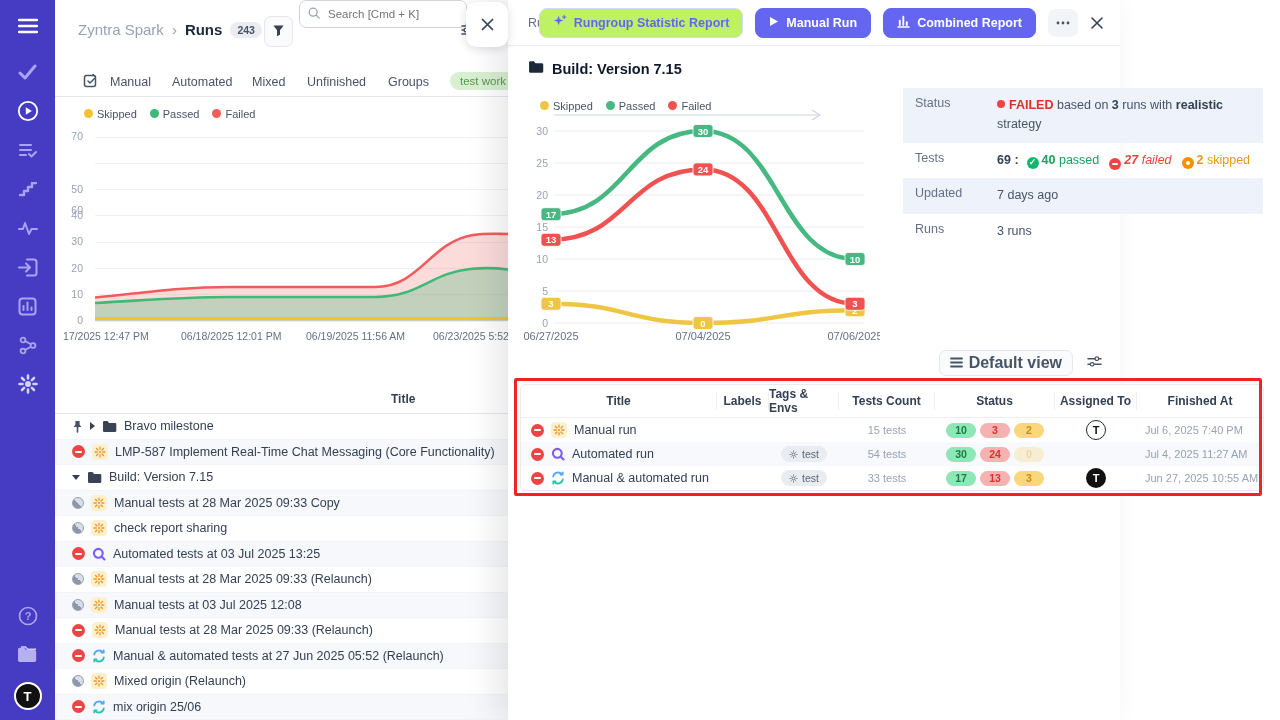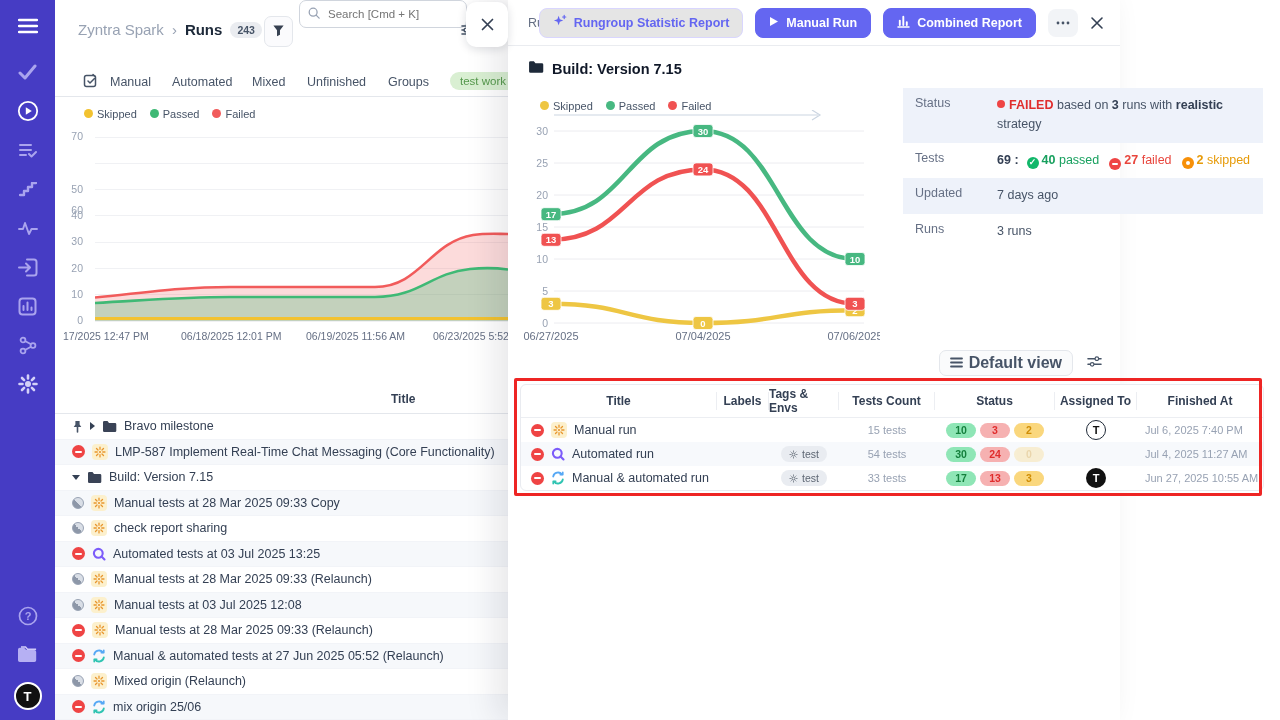--- a/index.html
+++ b/index.html
@@ -47,21 +47,21 @@
   .caret-d{width:0;height:0;border-top:5px solid #344054;border-left:4px solid transparent;border-right:4px solid transparent;}
   .ic-manual{width:16px;height:16px;border-radius:4px;background:#fcf0cd;}
   
   .drawer{position:absolute;left:508px;top:0;bottom:0;width:612px;background:#fff;z-index:5;box-shadow:-12px 0 30px rgba(16,24,40,.10);}
   .float-close{position:absolute;left:466px;top:2px;width:42px;height:45px;background:#fff;border-radius:10px;z-index:6;display:flex;align-items:center;justify-content:center;box-shadow:0 2px 10px rgba(16,24,40,.14);cursor:pointer;}
   .dhead{position:absolute;left:0;right:0;top:0;height:45px;border-bottom:1px solid #eaecf0;display:flex;align-items:center;}
   .dhead-left{margin-left:20px;font-size:12.5px;color:#667085;display:flex;gap:5px;align-items:center;}
   .dhead-left b{color:#1d2939;}
   .dhead-right{position:absolute;right:16px;display:flex;gap:12px;align-items:center;}
   .btn{height:30px;border-radius:8px;font-size:12.5px;font-weight:700;display:flex;align-items:center;gap:7px;padding:0 13px;cursor:pointer;box-sizing:border-box;white-space:nowrap;}
-  .btn-outline{background:#e5e5e5;border:1px solid #d9d6fe;color:#6466f1;}
+  .btn-outline{background:#bef264;border:1px solid #d9d6fe;color:#6466f1;}
   .btn-solid{background:#6466f1;border:1px solid #6466f1;color:#fff;}
   .btn-kebab{width:30px;height:28px;border-radius:8px;background:#f2f4f7;display:flex;align-items:center;justify-content:center;cursor:pointer;color:#475467;font-weight:800;letter-spacing:1px;font-size:12px;}
   .dclose{cursor:pointer;display:flex;}
   .dtitle{position:absolute;left:20px;top:60px;display:flex;align-items:center;gap:8px;font-size:14.5px;font-weight:700;color:#101828;}
   .dchart{position:absolute;left:10px;top:92px;width:372px;height:252px;}
   .dchart-legend{position:absolute;left:22px;top:8px;}
   .dchart-svg{position:absolute;left:0;top:18px;}
   .tick{font-size:10.5px;fill:#98a2b3;font-family:"Liberation Sans",sans-serif;}
   .xlab{font-size:11px;fill:#667085;font-family:"Liberation Sans",sans-serif;}
   .blab{font-size:9.5px;font-weight:700;fill:#fff;font-family:"Liberation Sans",sans-serif;}
@@ -72,21 +72,21 @@
   .ival{color:#475467;line-height:1.55;width:254px;}
   .ival b{color:#344054;}
   .dot8{display:inline-block;width:8px;height:8px;border-radius:50%;background:#ef4444;margin-right:4px;vertical-align:1px;}
   .failed-word{color:#e02d2d;font-weight:800;}
   .ckc{display:inline-flex;width:12px;height:12px;border-radius:50%;background:#12b76a;color:#fff;align-items:center;justify-content:center;font-size:9px;font-weight:800;vertical-align:-1px;margin:0 3px 0 8px;}
   .mnc{display:inline-flex;width:12px;height:12px;border-radius:50%;background:#ef4444;align-items:center;justify-content:center;vertical-align:-1px;margin:0 3px 0 10px;}
   .mnc i{width:6px;height:2px;background:#fff;border-radius:1px;}
   .skc{display:inline-flex;width:12px;height:12px;border-radius:50%;background:#f79009;align-items:center;justify-content:center;vertical-align:-1px;margin:0 3px 0 10px;}
   .skc i{width:4px;height:4px;background:#fff;border-radius:50%;}
   .t-pass{color:#17a05e;} .t-pass b{color:#17a05e;}
-  .t-fail{color:#e8453c;} .t-fail b{color:#e8453c;}
+  .t-fail{color:#e8453c;font-style:italic;} .t-fail b{color:#e8453c;}
   .t-skip{color:#e79b09;} .t-skip b{color:#e79b09;}
   .viewbar{position:absolute;right:18px;top:350px;display:flex;align-items:center;gap:14px;}
   .defview{height:24px;border:1px solid #e4e7ec;background:#fafbfc;border-radius:7px;display:flex;align-items:center;gap:6px;padding:0 10px;font-size:16px;font-weight:700;color:#475467;cursor:pointer;}
   .redbox{position:absolute;left:6px;top:378px;width:748px;height:118px;border:3px solid #ee2524;border-radius:2px;box-sizing:border-box;pointer-events:none;}
   .rtable{position:absolute;left:12px;top:384px;width:742px;background:#fff;border:1px solid #e9ebf0;border-radius:6px;overflow:hidden;}
   .thead{display:flex;height:32px;align-items:center;font-size:12px;font-weight:700;color:#344054;border-bottom:1px solid #eceef2;}
   .thead .hc{border-right:1px solid #eceef2;height:18px;display:flex;align-items:center;justify-content:center;box-sizing:border-box;}
   .thead .hc:last-child{border-right:none;}
   .trow{display:flex;height:24px;align-items:center;font-size:12.5px;color:#344054;}
   .trow:nth-child(even){background:#f7f9fc;}

